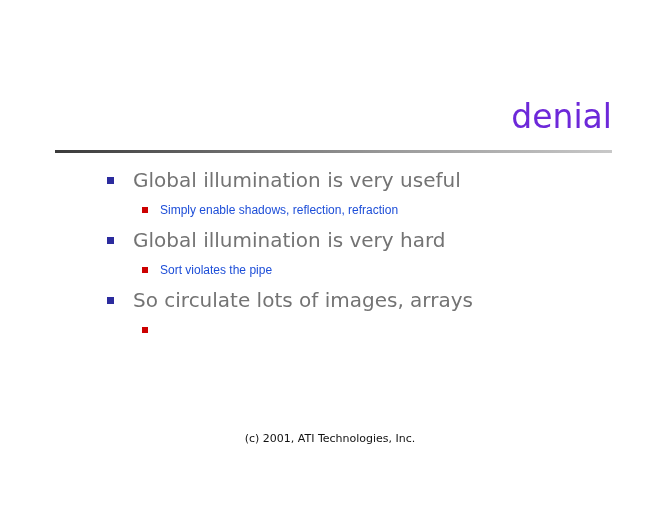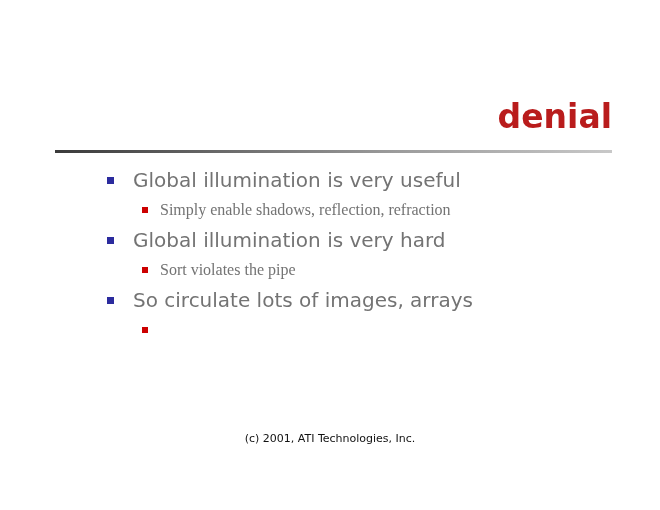--- a/index.html
+++ b/index.html
@@ -17,23 +17,23 @@
     position: relative;
     width: 660px;
     height: 510px;
     background: #ffffff;
   }
   .slide-title {
     position: absolute;
     top: 100px;
     right: 48px;
     font-size: 33px;
-    color: #b91c1c;
+    color: #6d28d9;
     font-family: "DejaVu Sans", sans-serif;
-    font-weight: bold;
+    font-weight: normal;
     letter-spacing: 0px;
     line-height: 1;
     text-align: left;
   }
   .title-rule {
     position: absolute;
     left: 55px;
     right: 48px;
     top: 150px;
     height: 3px;
@@ -59,24 +59,24 @@
     left: 7px;
     top: 12px;
     width: 7px;
     height: 7px;
     background: #2b2b9e;
   }
   .lvl2 {
     position: relative;
     padding-left: 60px;
     margin-bottom: 2px;
-    color: #737373;
-    font-size: 16px;
+    color: #1d4ed8;
+    font-size: 12px;
     line-height: 26px;
-    font-family: Liberation Serif, serif;
+    font-family: Liberation Sans, sans-serif;
   }
   .lvl2 > .marker {
     position: absolute;
     left: 42px;
     top: 10px;
     width: 6px;
     height: 6px;
     background: #cc0000;
   }
   .footer {

